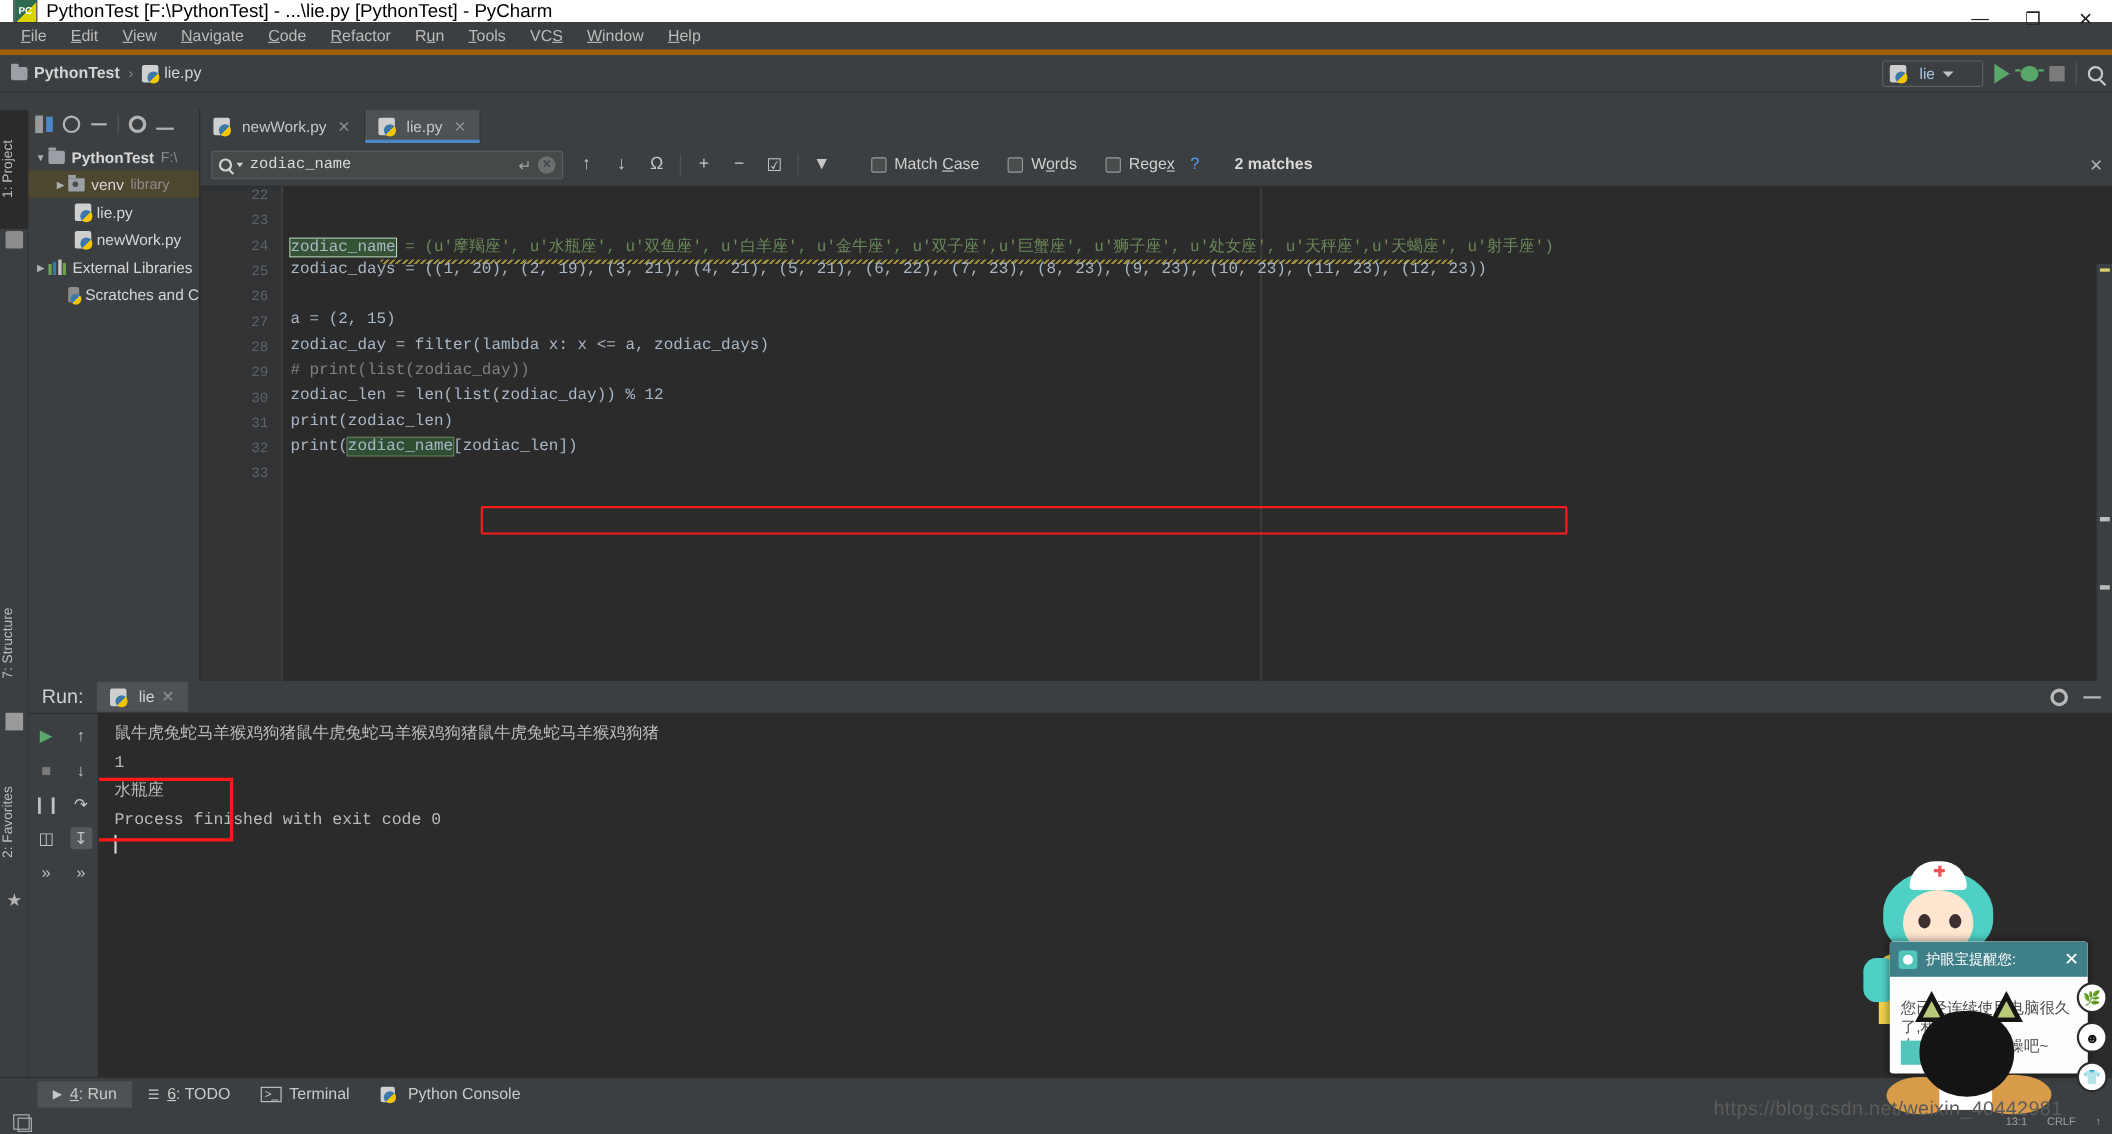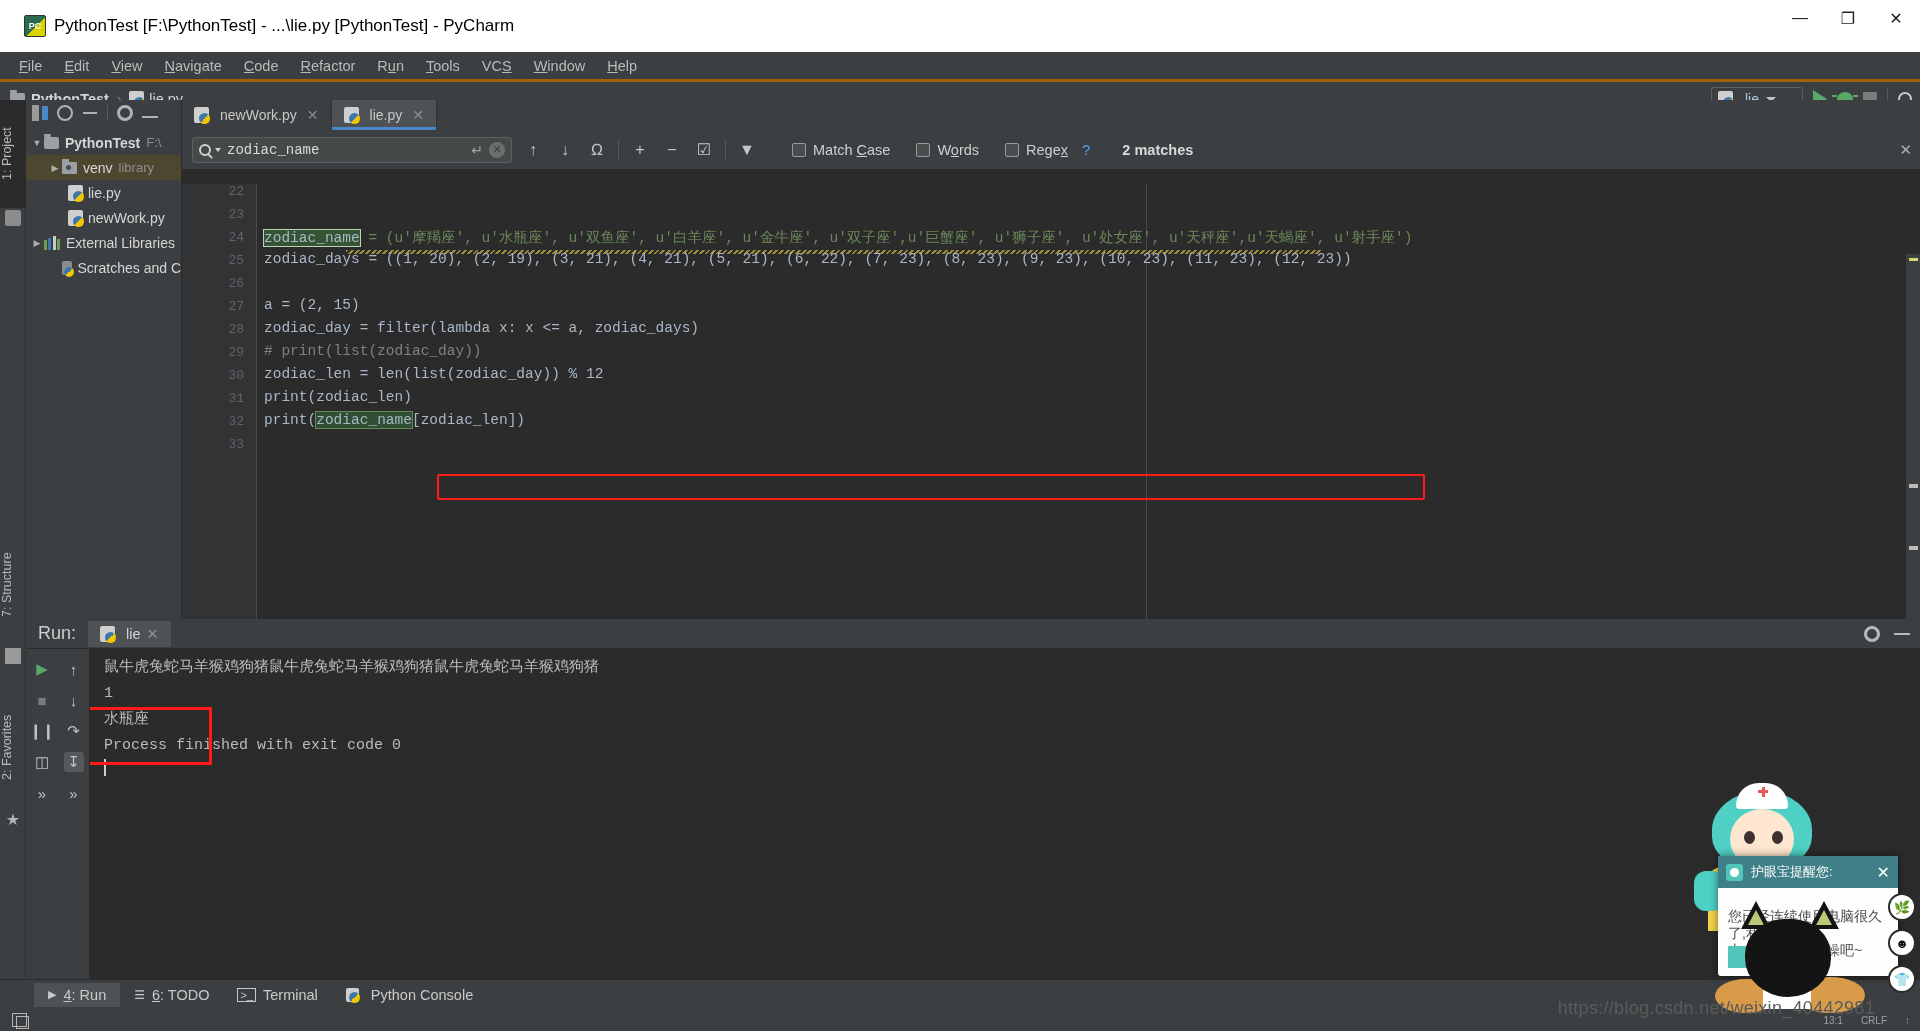--- a/index.html
+++ b/index.html
@@ -8,41 +8,41 @@
     font-family: "Liberation Sans", sans-serif;
     background:#3c3f41;
     color:#bbbbbb;
     font-size:13px;
     position:relative;
   }
   .mono { font-family:"Liberation Mono", monospace; }
 
   
   #titlebar{
-    height:52px; background:#ffffff; color:#000;
-    display:flex; align-items:center; padding-left:24px;
+    height:20px; background:#ffffff; color:#000;
+    display:flex; align-items:center; padding-left:12px;
     font-size:17px; position:relative;
   }
   #titlebar .appicon{
     width:22px;height:22px;margin-right:8px;flex:none;
     background:linear-gradient(135deg,#2d6a4f 0%,#2d6a4f 55%,#d9d400 55%,#d9d400 100%);
     border:1px solid #333; border-radius:2px;
     font-size:9px;color:#fff;display:flex;align-items:center;justify-content:center;
     font-weight:bold;
   }
   #winbtns{ position:absolute; right:0; top:0; height:36px; display:flex; }
   #winbtns div{
     width:48px;height:36px;display:flex;align-items:center;justify-content:center;
     color:#222; font-size:16px;
   }
 
   
   #menubar{
     height:30px; background:#3c3f41; display:flex; align-items:center;
-    padding-left:8px; border-bottom:3px solid #a16207;
+    padding-left:8px; border-bottom:5px solid #a16207;
   }
   #menubar .mi{ padding:3px 11px; color:#bbb; font-size:14.5px; }
   #menubar .mi u{ text-decoration:underline; }
 
   
   #navbar{
     height:34px; background:#3c3f41; display:flex; align-items:center;
     padding-left:10px; position:relative; border-bottom:1px solid #323232;
   }
   #navbar .crumb{ display:flex;align-items:center; font-size:14.5px; color:#d4d4d4;}
@@ -147,21 +147,21 @@
   #findfield .ret{ color:#a5a5a5; font-size:14px;}
   #findfield .clr{ width:16px;height:16px;border-radius:50%;background:#6c6f70;color:#3c3f41;font-size:11px;display:flex;align-items:center;justify-content:center;}
   .fbtn{ width:22px;height:22px;display:flex;align-items:center;justify-content:center;color:#c6c6c6;font-size:16px;}
   .vdiv{ width:1px;height:20px;background:#555; }
   .cbx{ display:flex;align-items:center;gap:7px;font-size:14.5px;color:#cfcfcf;}
   .cbx .box{ width:14px;height:14px;border:1px solid #9a9a9a;background:#4a4d4e;border-radius:2px;}
   #matches{ font-weight:bold; color:#d8d8d8; font-size:14.5px; }
   #findclose{ position:absolute; right:8px; color:#b0b0b0; font-size:15px;}
 
   
-  #codearea{ position:absolute; left:0;right:0;top:70px;bottom:0; background:#2b2b2b; overflow:hidden;margin-top:14px;}
+  #codearea{ position:absolute; left:0;right:0;top:70px;bottom:0; background:#2b2b2b; overflow:hidden;}
   #gutter{ position:absolute;left:0;top:0;bottom:0;width:74px;background:#313335;}
   #gutter .ln{ position:absolute; right:12px; color:#606366; font-size:13px; font-family:"Liberation Mono",monospace;}
   #codeinner{ position:absolute; left:74px; top:0; right:0; bottom:0; }
   .cline{ position:absolute; left:8px; white-space:pre; font-family:"Liberation Mono",monospace; font-size:14.5px; color:#a9b7c6; }
   .k-def{ color:#a9b7c6; }
   .k-num{ color:#6897bb; }
   .k-str{ color:#6a8759; }
   .k-cmt{ color:#808080; }
   .hl-green{ background:#355335; outline:1px solid #b5d5b5; }
   .hl-green2{ background:#2f4f34; outline:1px solid #6a8759;}

